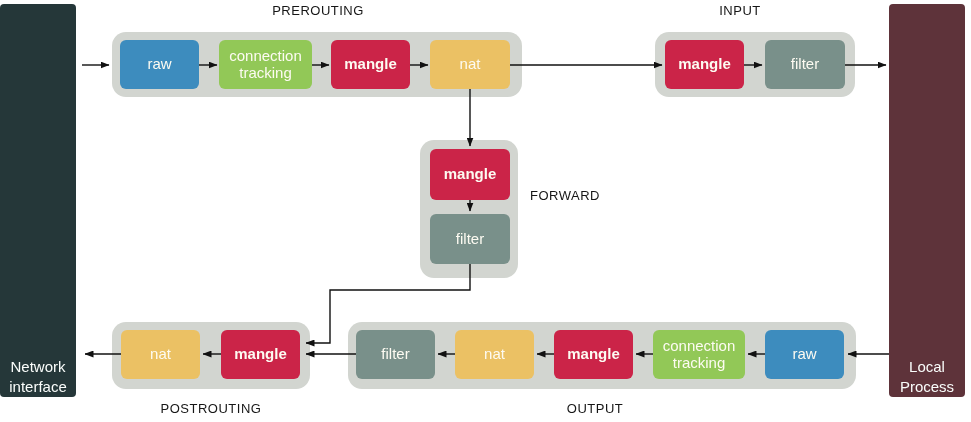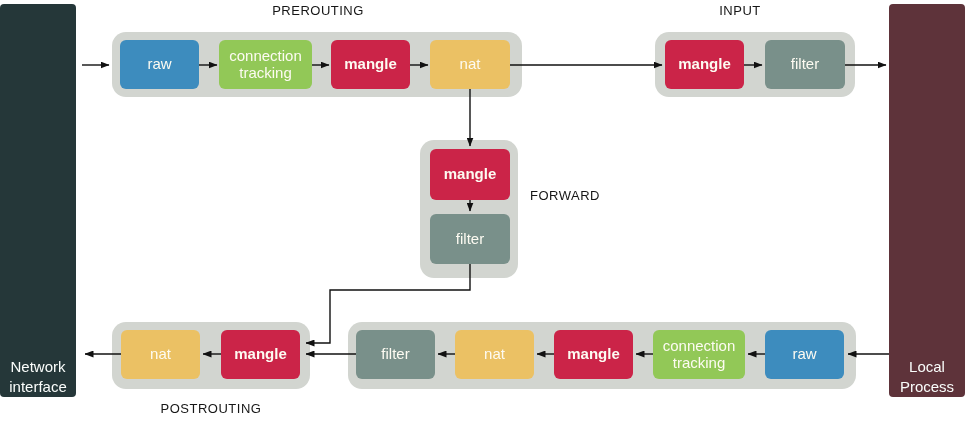--- a/index.html
+++ b/index.html
@@ -47,20 +47,21 @@
   <div class="group" style="left:112px;top:32px;width:410px;height:65px"></div>
   <div class="group" style="left:655px;top:32px;width:200px;height:65px"></div>
   <div class="group" style="left:420px;top:140px;width:98px;height:138px"></div>
   <div class="group" style="left:112px;top:322px;width:198px;height:67px"></div>
   <div class="group" style="left:348px;top:322px;width:508px;height:67px"></div>
 
   <div class="chain-label" style="left:218px;top:3px;width:200px;text-align:center">PREROUTING</div>
   <div class="chain-label" style="left:640px;top:3px;width:200px;text-align:center">INPUT</div>
   <div class="chain-label" style="left:530px;top:188px">FORWARD</div>
   <div class="chain-label" style="left:111px;top:401px;width:200px;text-align:center">POSTROUTING</div>
+  <div class="chain-label" style="left:495px;top:401px;width:200px;text-align:center">OUTPUT</div>
 
   <svg class="arrows" width="971" height="422" viewBox="0 0 971 422">
     <defs>
       <marker id="ah" markerWidth="9" markerHeight="7" refX="8.5" refY="3.5" orient="auto" markerUnits="userSpaceOnUse">
         <path d="M0,0 L9,3.5 L0,7 Z" fill="#111111"></path>
       </marker>
     </defs>
     <g stroke="#111111" stroke-width="1.4" fill="none">
       <line x1="82" y1="65" x2="109" y2="65" marker-end="url(#ah)"></line>
       <line x1="199" y1="65" x2="217" y2="65" marker-end="url(#ah)"></line>

